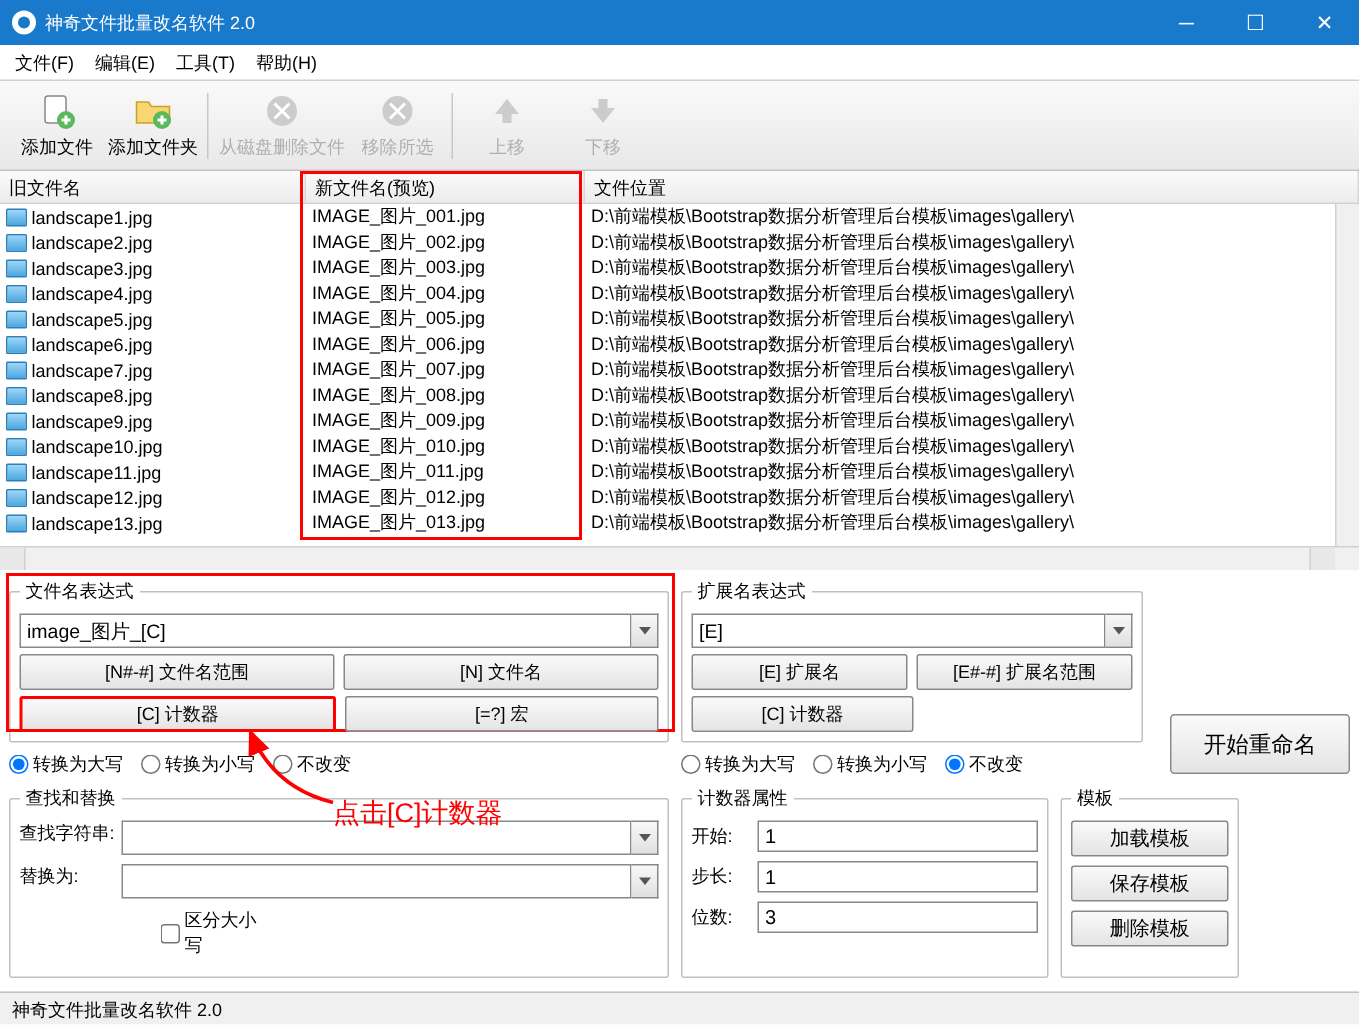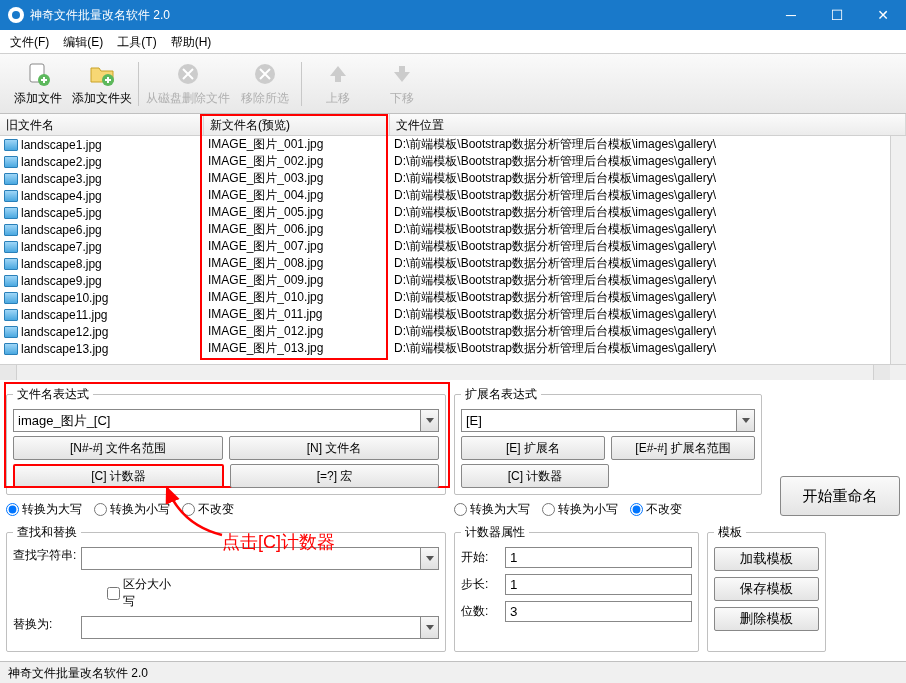--- a/index.html
+++ b/index.html
@@ -350,34 +350,34 @@
     <legend>查找和替换</legend>
     <div class="fr-row">
       <label>查找字符串:</label>
       <div class="combo">
             <input style="">
             <div class="dd">
               <div class="triangle-down"></div>
             </div>
           </div>
     </div>
-    <div class="fr-row" style="padding-left:94px">
-      <label class="radio">
-            <input type="checkbox" style="">
-            <span>区分大小写</span>
-          </label>
-    </div>
     <div class="fr-row">
       <label>替换为:</label>
       <div class="combo">
             <input style="">
             <div class="dd">
               <div class="triangle-down"></div>
             </div>
           </div>
+    </div>
+    <div class="fr-row" style="padding-left:94px">
+      <label class="radio">
+            <input type="checkbox" style="">
+            <span>区分大小写</span>
+          </label>
     </div>
   </fieldset>
 
   <fieldset class="counter-props">
     <legend>计数器属性</legend>
     <div class="cp-row">
           <label>开始:</label>
           <input value="1" style="">
         </div>
     <div class="cp-row">

